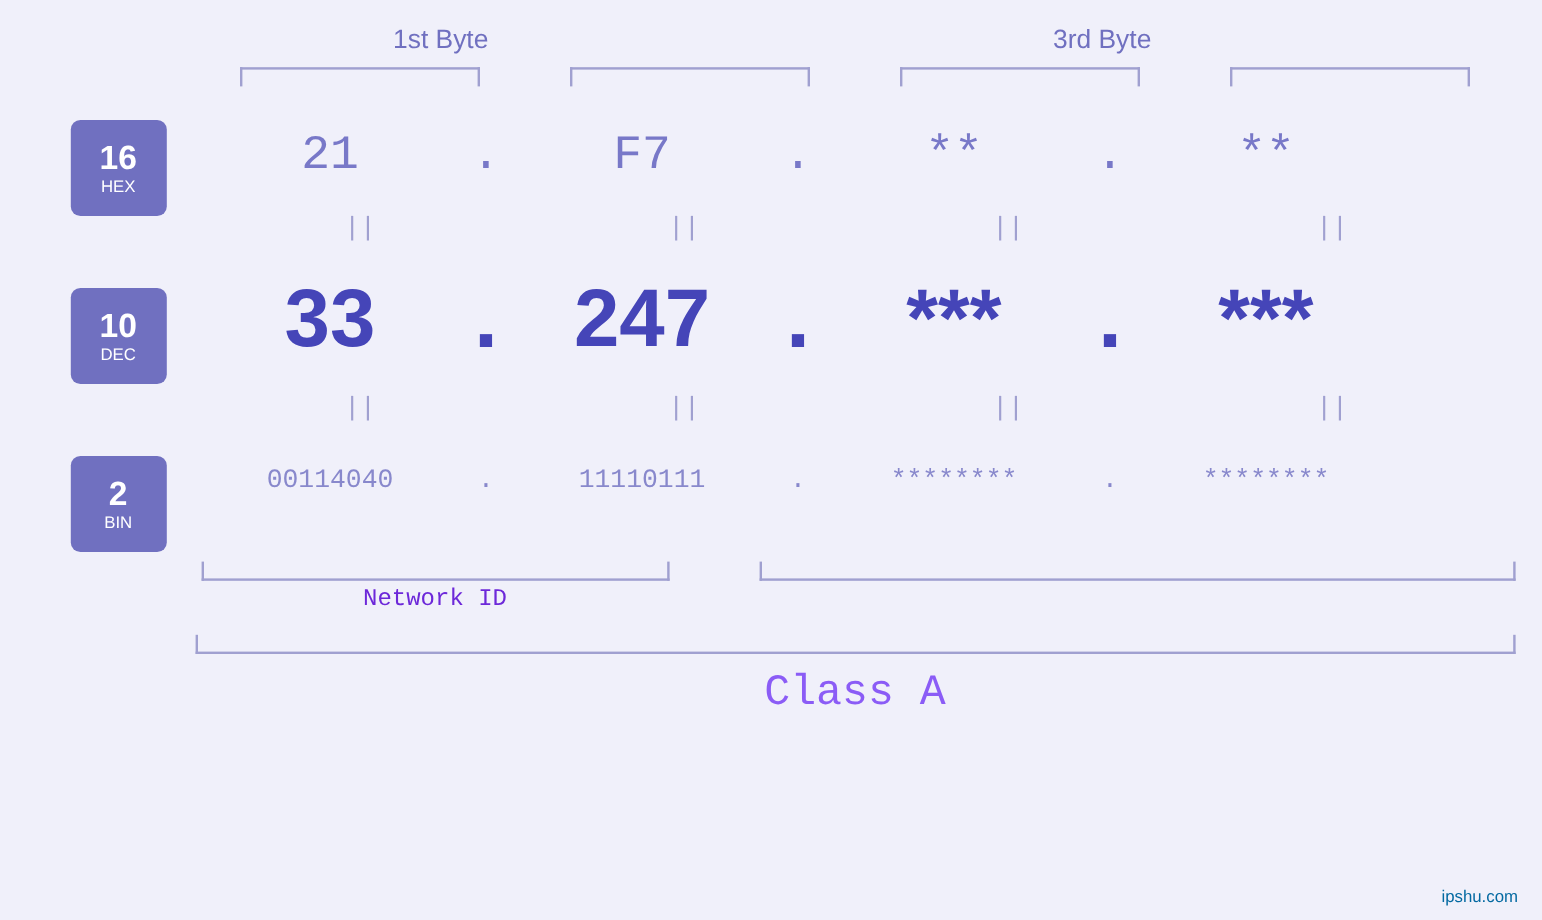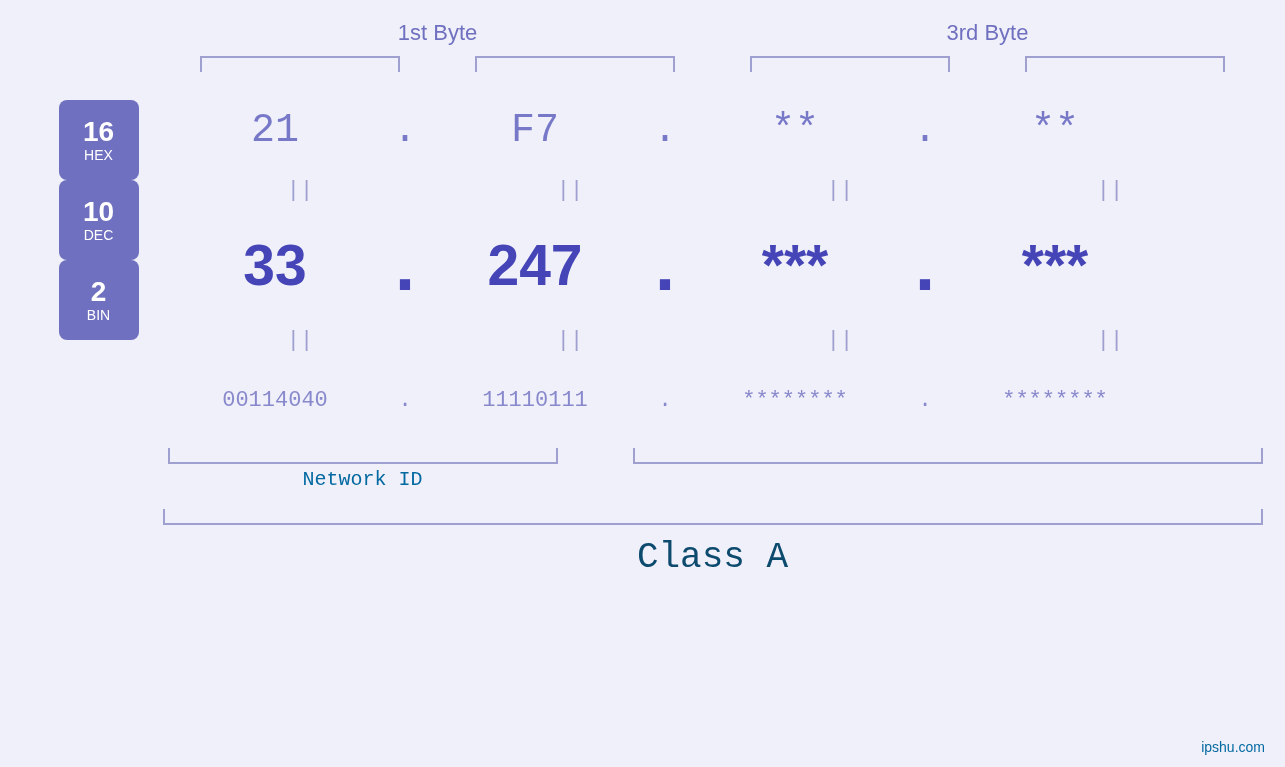--- a/index.html
+++ b/index.html
@@ -30,21 +30,21 @@
       margin-left: 140px;
       justify-content: space-around;
       margin-bottom: 10px;
     }
 
     .byte-header {
       color: #7070c0;
       font-size: 22px;
       font-family: Arial, sans-serif;
       width: 220px;
-      text-align: center;
+      text-align: left;
     }
 
     
     .top-bracket-row {
       display: flex;
       width: 1100px;
       margin-left: 140px;
       justify-content: space-around;
       margin-bottom: 18px;
     }
@@ -64,20 +64,21 @@
       align-items: flex-start;
     }
 
     
     .badges-col {
       display: flex;
       flex-direction: column;
       align-items: center;
       width: 140px;
       padding-top: 10px;
+      gap: 60px;
       margin-left: 32px;
     }
 
     .badge {
       background: #7070c0;
       color: white;
       border-radius: 8px;
       width: 80px;
       height: 80px;
       display: flex;
@@ -125,21 +126,21 @@
     
     .hex-val {
       color: #7878c8;
       font-size: 40px;
       font-family: 'Courier New', monospace;
     }
 
     
     .dec-val {
       color: #4545b8;
-      font-size: 57px;
+      font-size: 68px;
       font-weight: bold;
       font-family: Arial, sans-serif;
       line-height: 1;
     }
 
     
     .bin-val {
       color: #8888cc;
       font-size: 22px;
       font-family: 'Courier New', monospace;
@@ -163,21 +164,21 @@
     .net-bracket-line {
       height: 16px;
       border-bottom: 2px solid #a0a0d0;
       border-left: 2px solid #a0a0d0;
       border-right: 2px solid #a0a0d0;
       width: 390px;
       margin-left: 5px;
     }
 
     .net-label {
-      color: #0369a1;
+      color: #6d28d9;
       font-size: 20px;
       font-family: 'Courier New', monospace;
       text-align: center;
       margin-top: 4px;
       width: 390px;
       margin-left: 5px;
     }
 
     .host-bracket-line {
       height: 16px;
@@ -204,21 +205,21 @@
 
     .big-bracket-line {
       height: 16px;
       border-bottom: 2px solid #a0a0d0;
       border-left: 2px solid #a0a0d0;
       border-right: 2px solid #a0a0d0;
       width: 100%;
     }
 
     .class-label {
-      color: #0c4a6e;
+      color: #8b5cf6;
       font-size: 36px;
       font-family: 'Courier New', monospace;
       text-align: center;
       margin-top: 12px;
     }
 
     
     .watermark {
       position: absolute;
       bottom: 12px;

